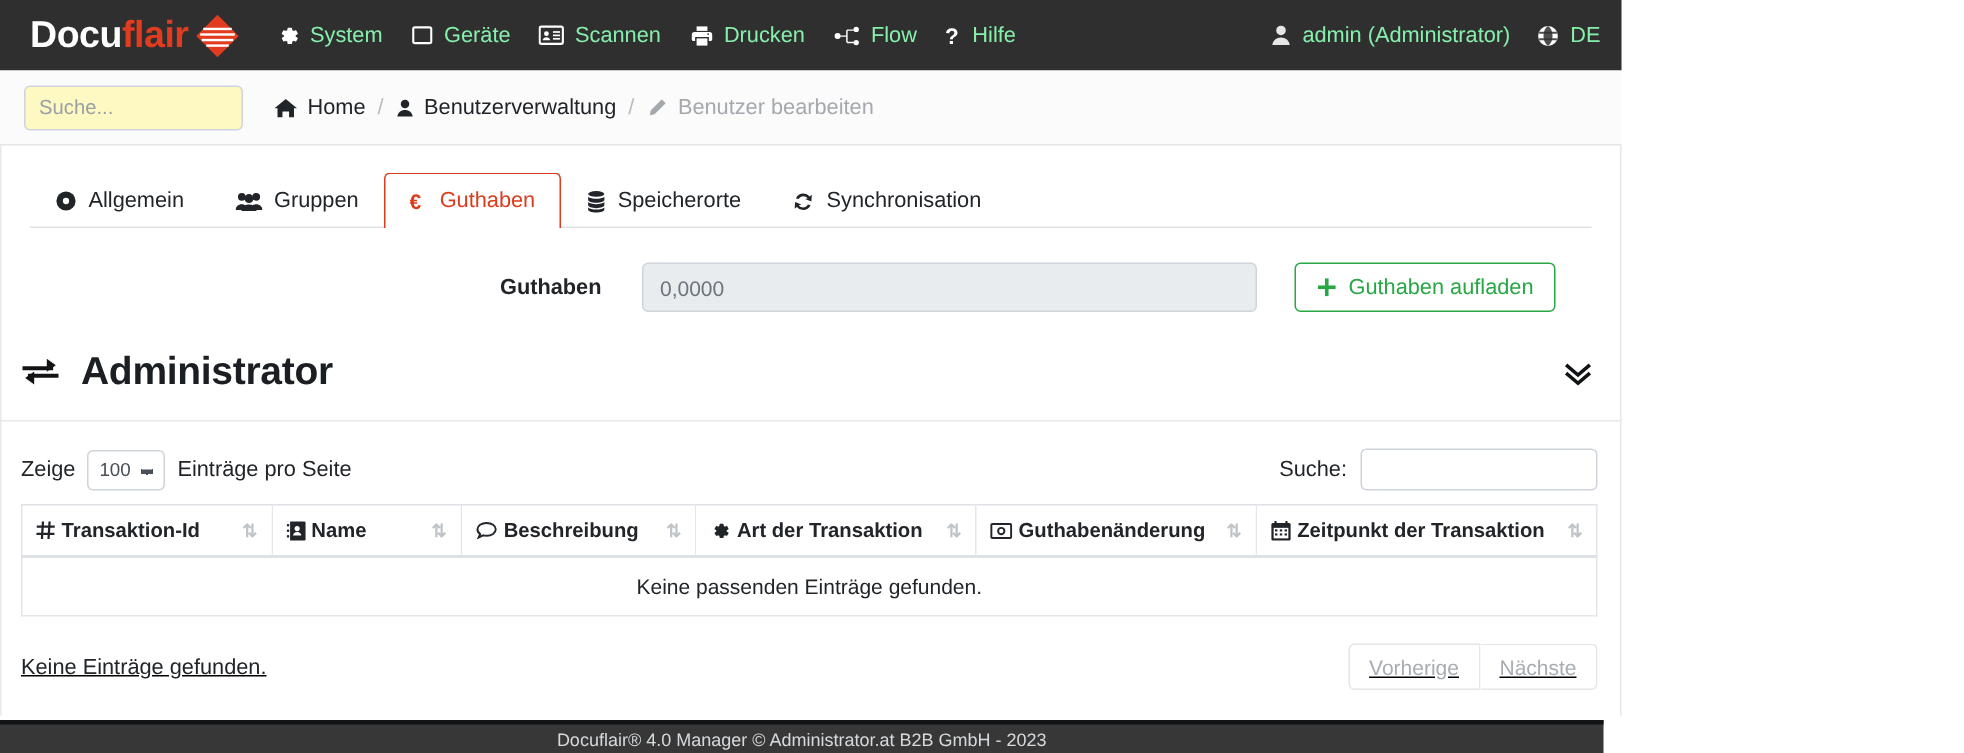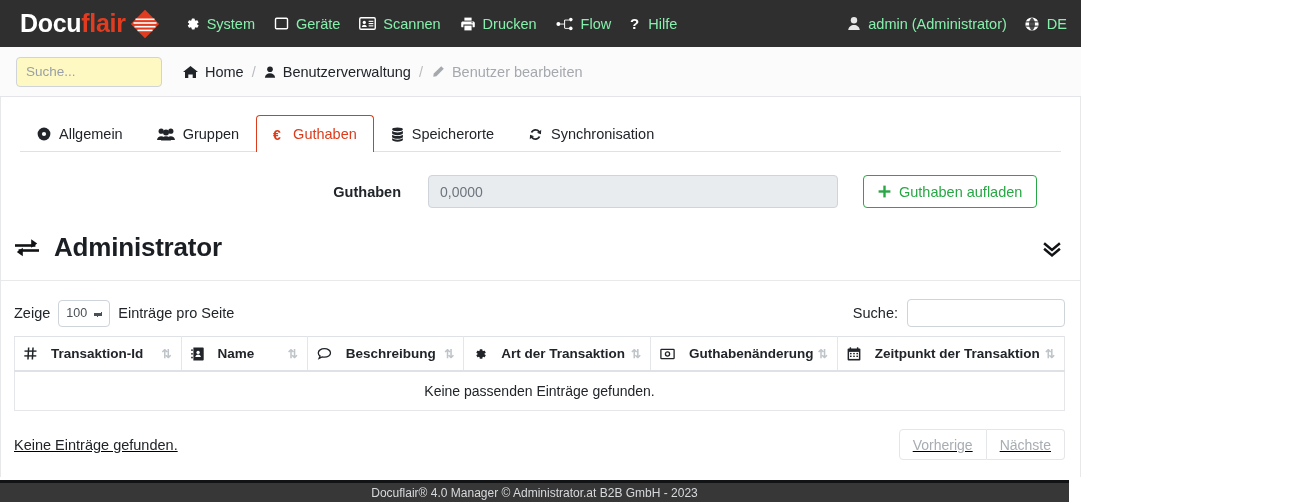--- a/index.html
+++ b/index.html
@@ -148,21 +148,21 @@
   table.dt { width:100%; border-collapse: collapse; table-layout: fixed; }
   table.dt th {
     border: 1px solid #e4e6e9;
     border-top: 1px solid #dee2e6;
     border-bottom: 2px solid #dee2e6;
     padding: 9px 10px 9px 9px;
     text-align:left; font-size:13.5px; font-weight:700; color:#212529;
     position:relative; white-space:nowrap; cursor:pointer;
     background:#fff;
   }
-  table.dt th .th-inner { display:flex; align-items:center; gap:14px; }
+  table.dt th .th-inner { display:flex; align-items:center; gap:4px; }
   .sort-ico {
     position:absolute; right:9px; top:50%; transform:translateY(-50%);
     color:#bfc4c9; font-size:12px; line-height:1;
   }
   table.dt td.empty {
     border:1px solid #e4e6e9; border-top:none;
     text-align:center; padding: 11px 8px;
     font-size:14px; color:#212529;
   }
 

